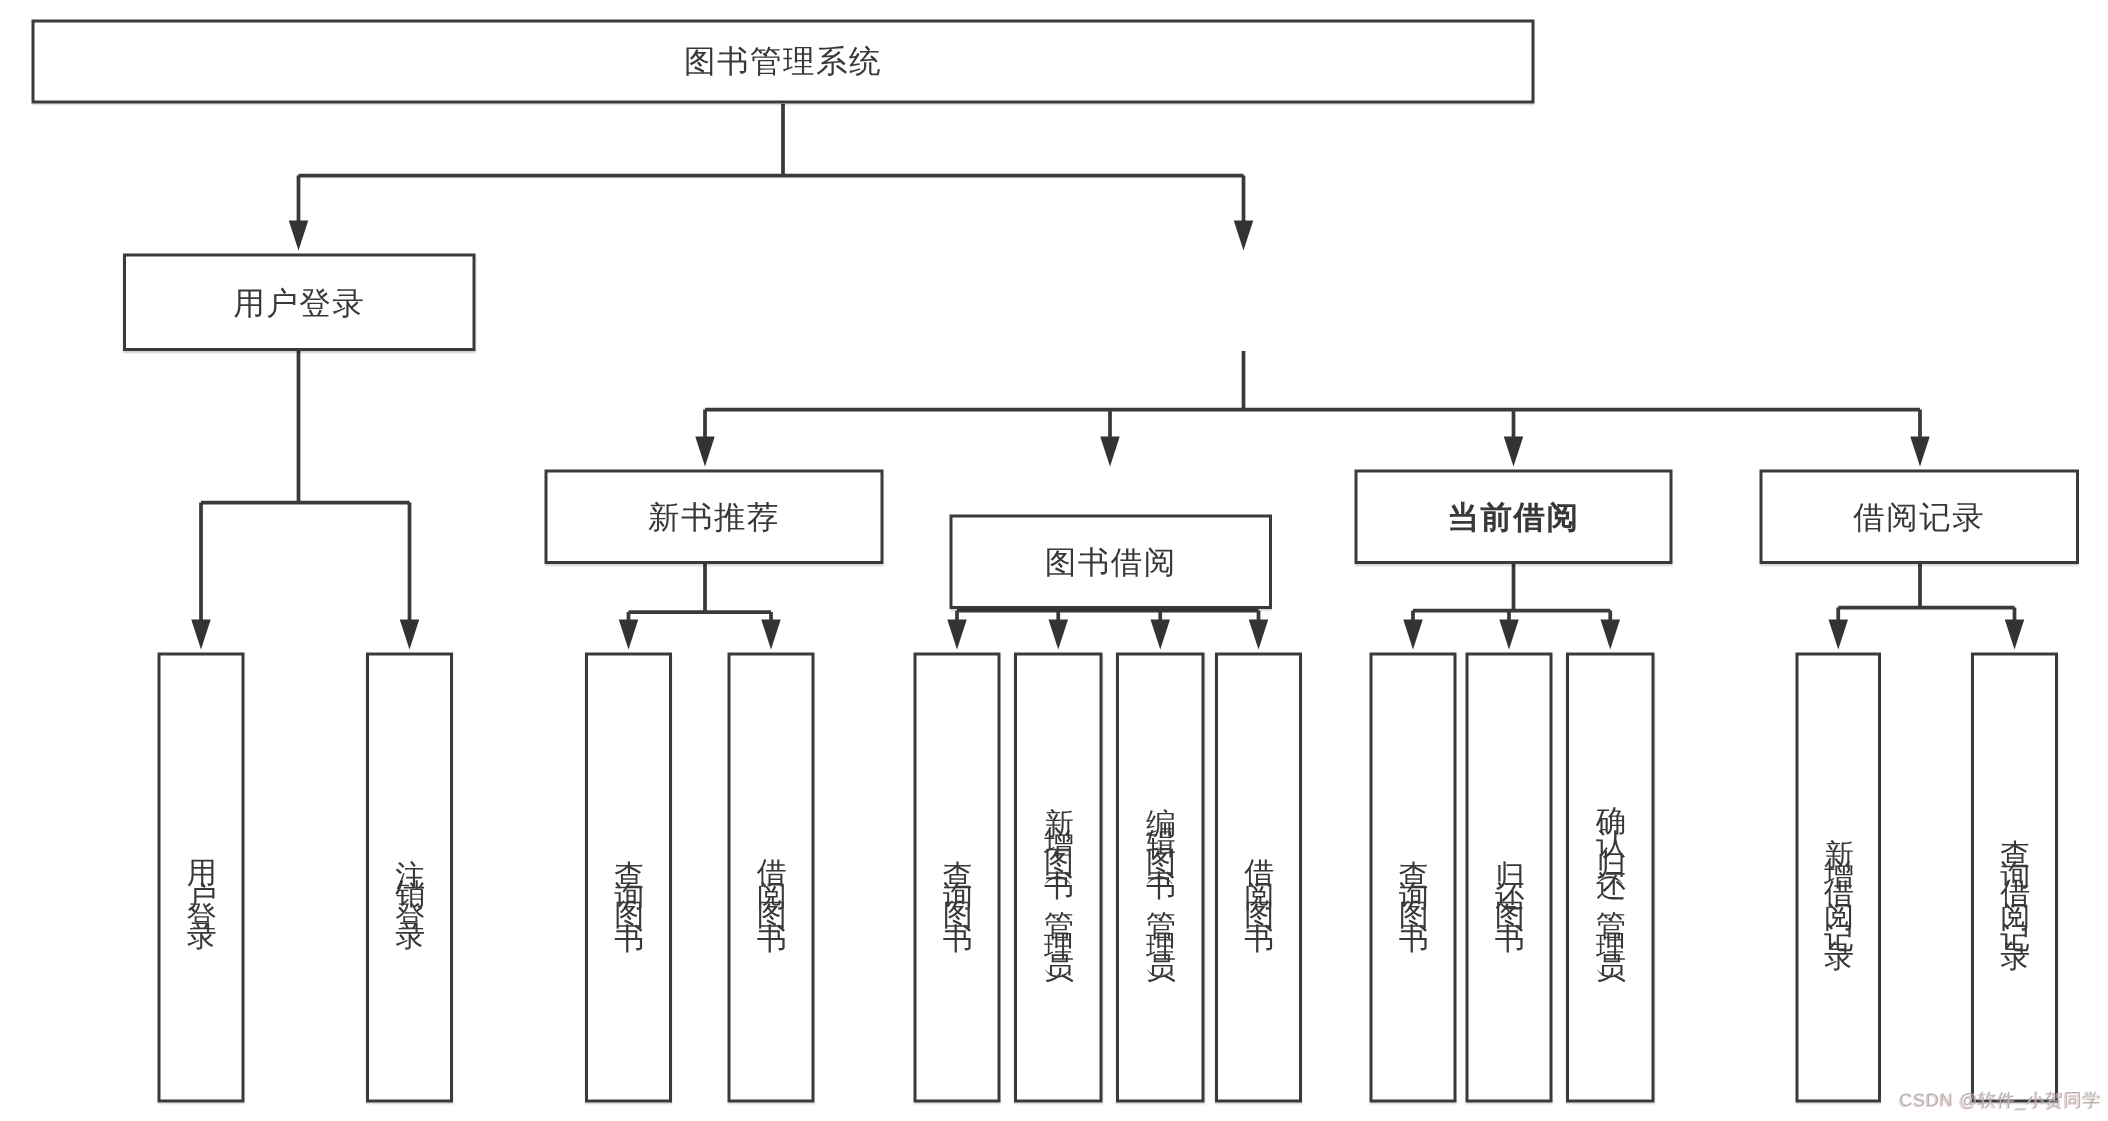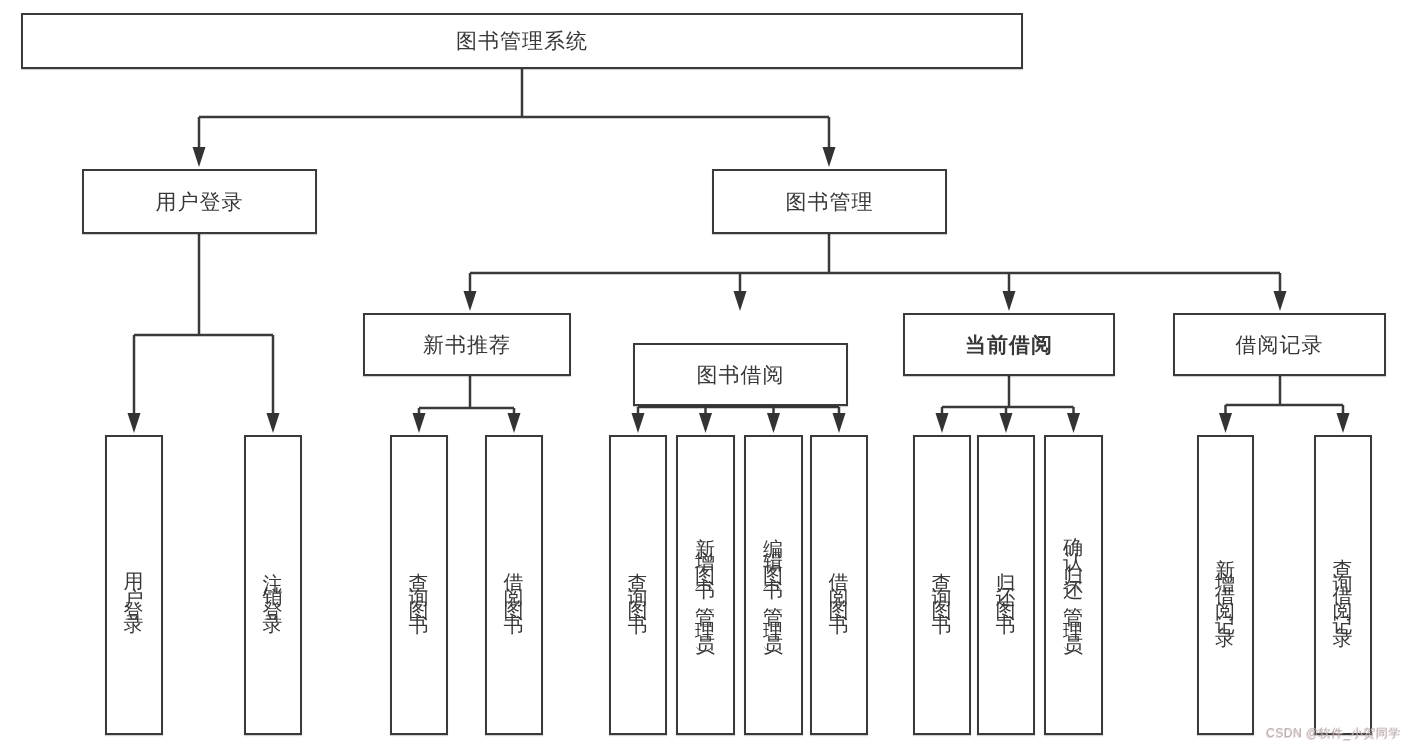--- a/index.html
+++ b/index.html
@@ -125,25 +125,22 @@
     </g>
   </svg>
 
   <div class="node h" style="left:21px; top:13px; width:1002px; height:56px;">
     <span>图书管理系统</span>
   </div>
 
   <div class="node h" style="left:82px; top:169px; width:235px; height:65px;">
     <span>用户登录</span>
   </div>
-  <div class="node h" style="left:712px; top:169px; width:235px; height:65px;">
-    <span>图书管理</span>
-  </div>
 
-  <div class="node h" style="left:363px; top:313px; width:208px; height:63px;">
+  <div class="node h" style="left:363px; top:313px; width:226px; height:63px;">
     <span>新书推荐</span>
   </div>
   <div class="node h" style="left:633px; top:313px; width:215px; height:63px;margin-top:30px;">
     <span>图书借阅</span>
   </div>
   <div class="node h" style="left:903px; top:313px; width:212px; height:63px;font-weight:bold;">
     <span>当前借阅</span>
   </div>
   <div class="node h" style="left:1173px; top:313px; width:213px; height:63px;">
     <span>借阅记录</span>

